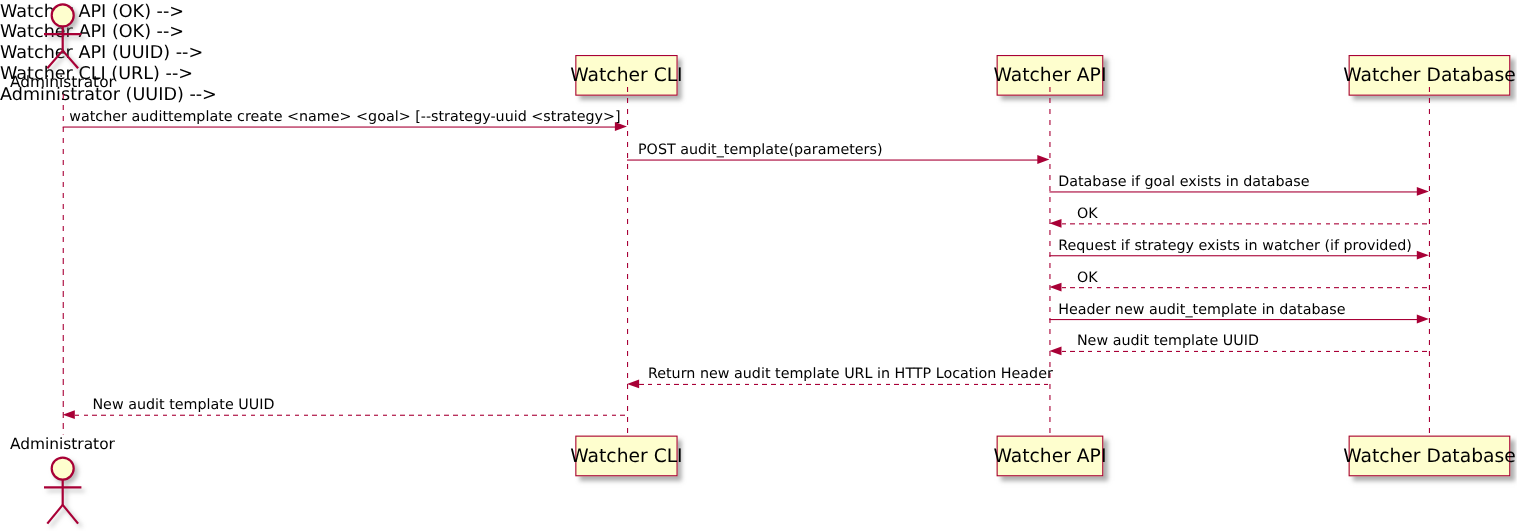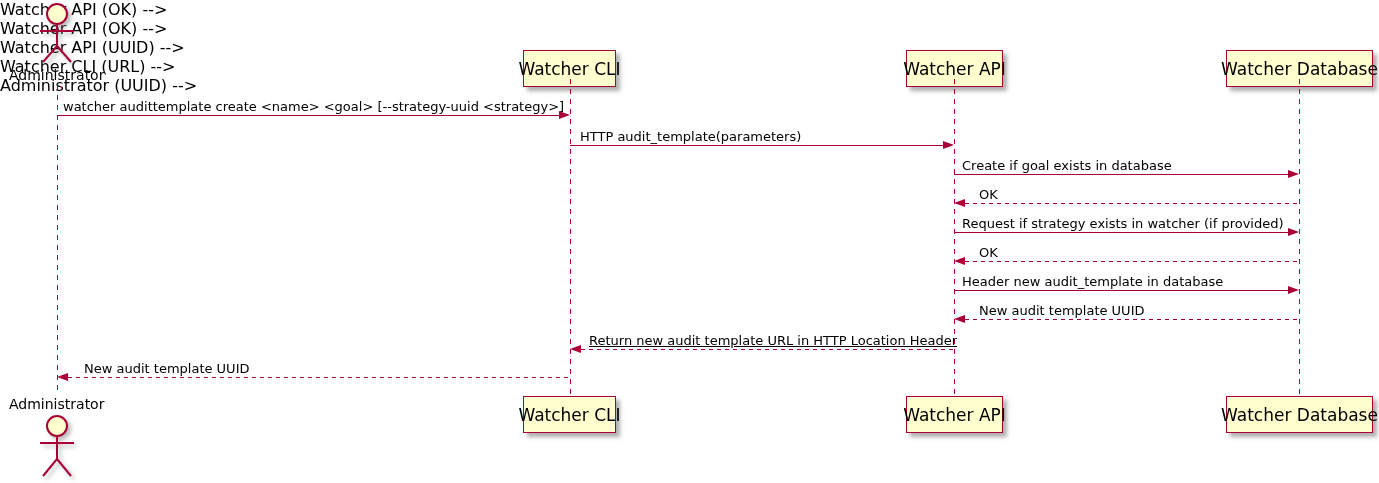--- a/index.html
+++ b/index.html
@@ -76,28 +76,28 @@
 
   
   <div>
     <div class="msg-label" style="left:63px;top:99px;">watcher audittemplate create &lt;name&gt; &lt;goal&gt; [--strategy-uuid &lt;strategy&gt;]</div>
     <div class="msg-line" style="left:57px;top:115px;width:503px;"></div>
     <span class="arrow right" style="left:559px;top:111px;"></span>
   </div>
 
   
   <div>
-    <div class="msg-label" style="left:580px;top:129px;">HTTP audit_template(parameters)</div>
+    <div class="msg-label" style="left:580px;top:129px;">POST audit_template(parameters)</div>
     <div class="msg-line" style="left:570px;top:145px;width:374px;"></div>
     <span class="arrow right" style="left:943px;top:141px;"></span>
   </div>
 
   
   <div>
-    <div class="msg-label" style="left:962px;top:158px;">Create if goal exists in database</div>
+    <div class="msg-label" style="left:962px;top:158px;">Database if goal exists in database</div>
     <div class="msg-line" style="left:954px;top:174px;width:335px;"></div>
     <span class="arrow right" style="left:1288px;top:170px;"></span>
   </div>
 
    Watcher API (OK) --&gt;
   <div>
     <div class="msg-label" style="left:979px;top:187px;">OK</div>
     <div class="msg-line dashed" style="left:965px;top:203px;width:334px;"></div>
     <span class="arrow left" style="left:954px;top:199px;"></span>
   </div>
@@ -125,21 +125,21 @@
 
    Watcher API (UUID) --&gt;
   <div>
     <div class="msg-label" style="left:979px;top:303px;">New audit template UUID</div>
     <div class="msg-line dashed" style="left:965px;top:319px;width:334px;"></div>
     <span class="arrow left" style="left:954px;top:315px;"></span>
   </div>
 
    Watcher CLI (URL) --&gt;
   <div>
-    <div class="msg-label" style="left:589px;top:333px;text-decoration:underline;">Return new audit template URL in HTTP Location Header</div>
+    <div class="msg-label" style="left:589px;top:333px;">Return new audit template URL in HTTP Location Header</div>
     <div class="msg-line dashed" style="left:581px;top:349px;width:373px;"></div>
     <span class="arrow left" style="left:570px;top:345px;"></span>
   </div>
 
    Administrator (UUID) --&gt;
   <div>
     <div class="msg-label" style="left:84px;top:361px;">New audit template UUID</div>
     <div class="msg-line dashed" style="left:68px;top:377px;width:502px;"></div>
     <span class="arrow left" style="left:57px;top:373px;"></span>
   </div>

